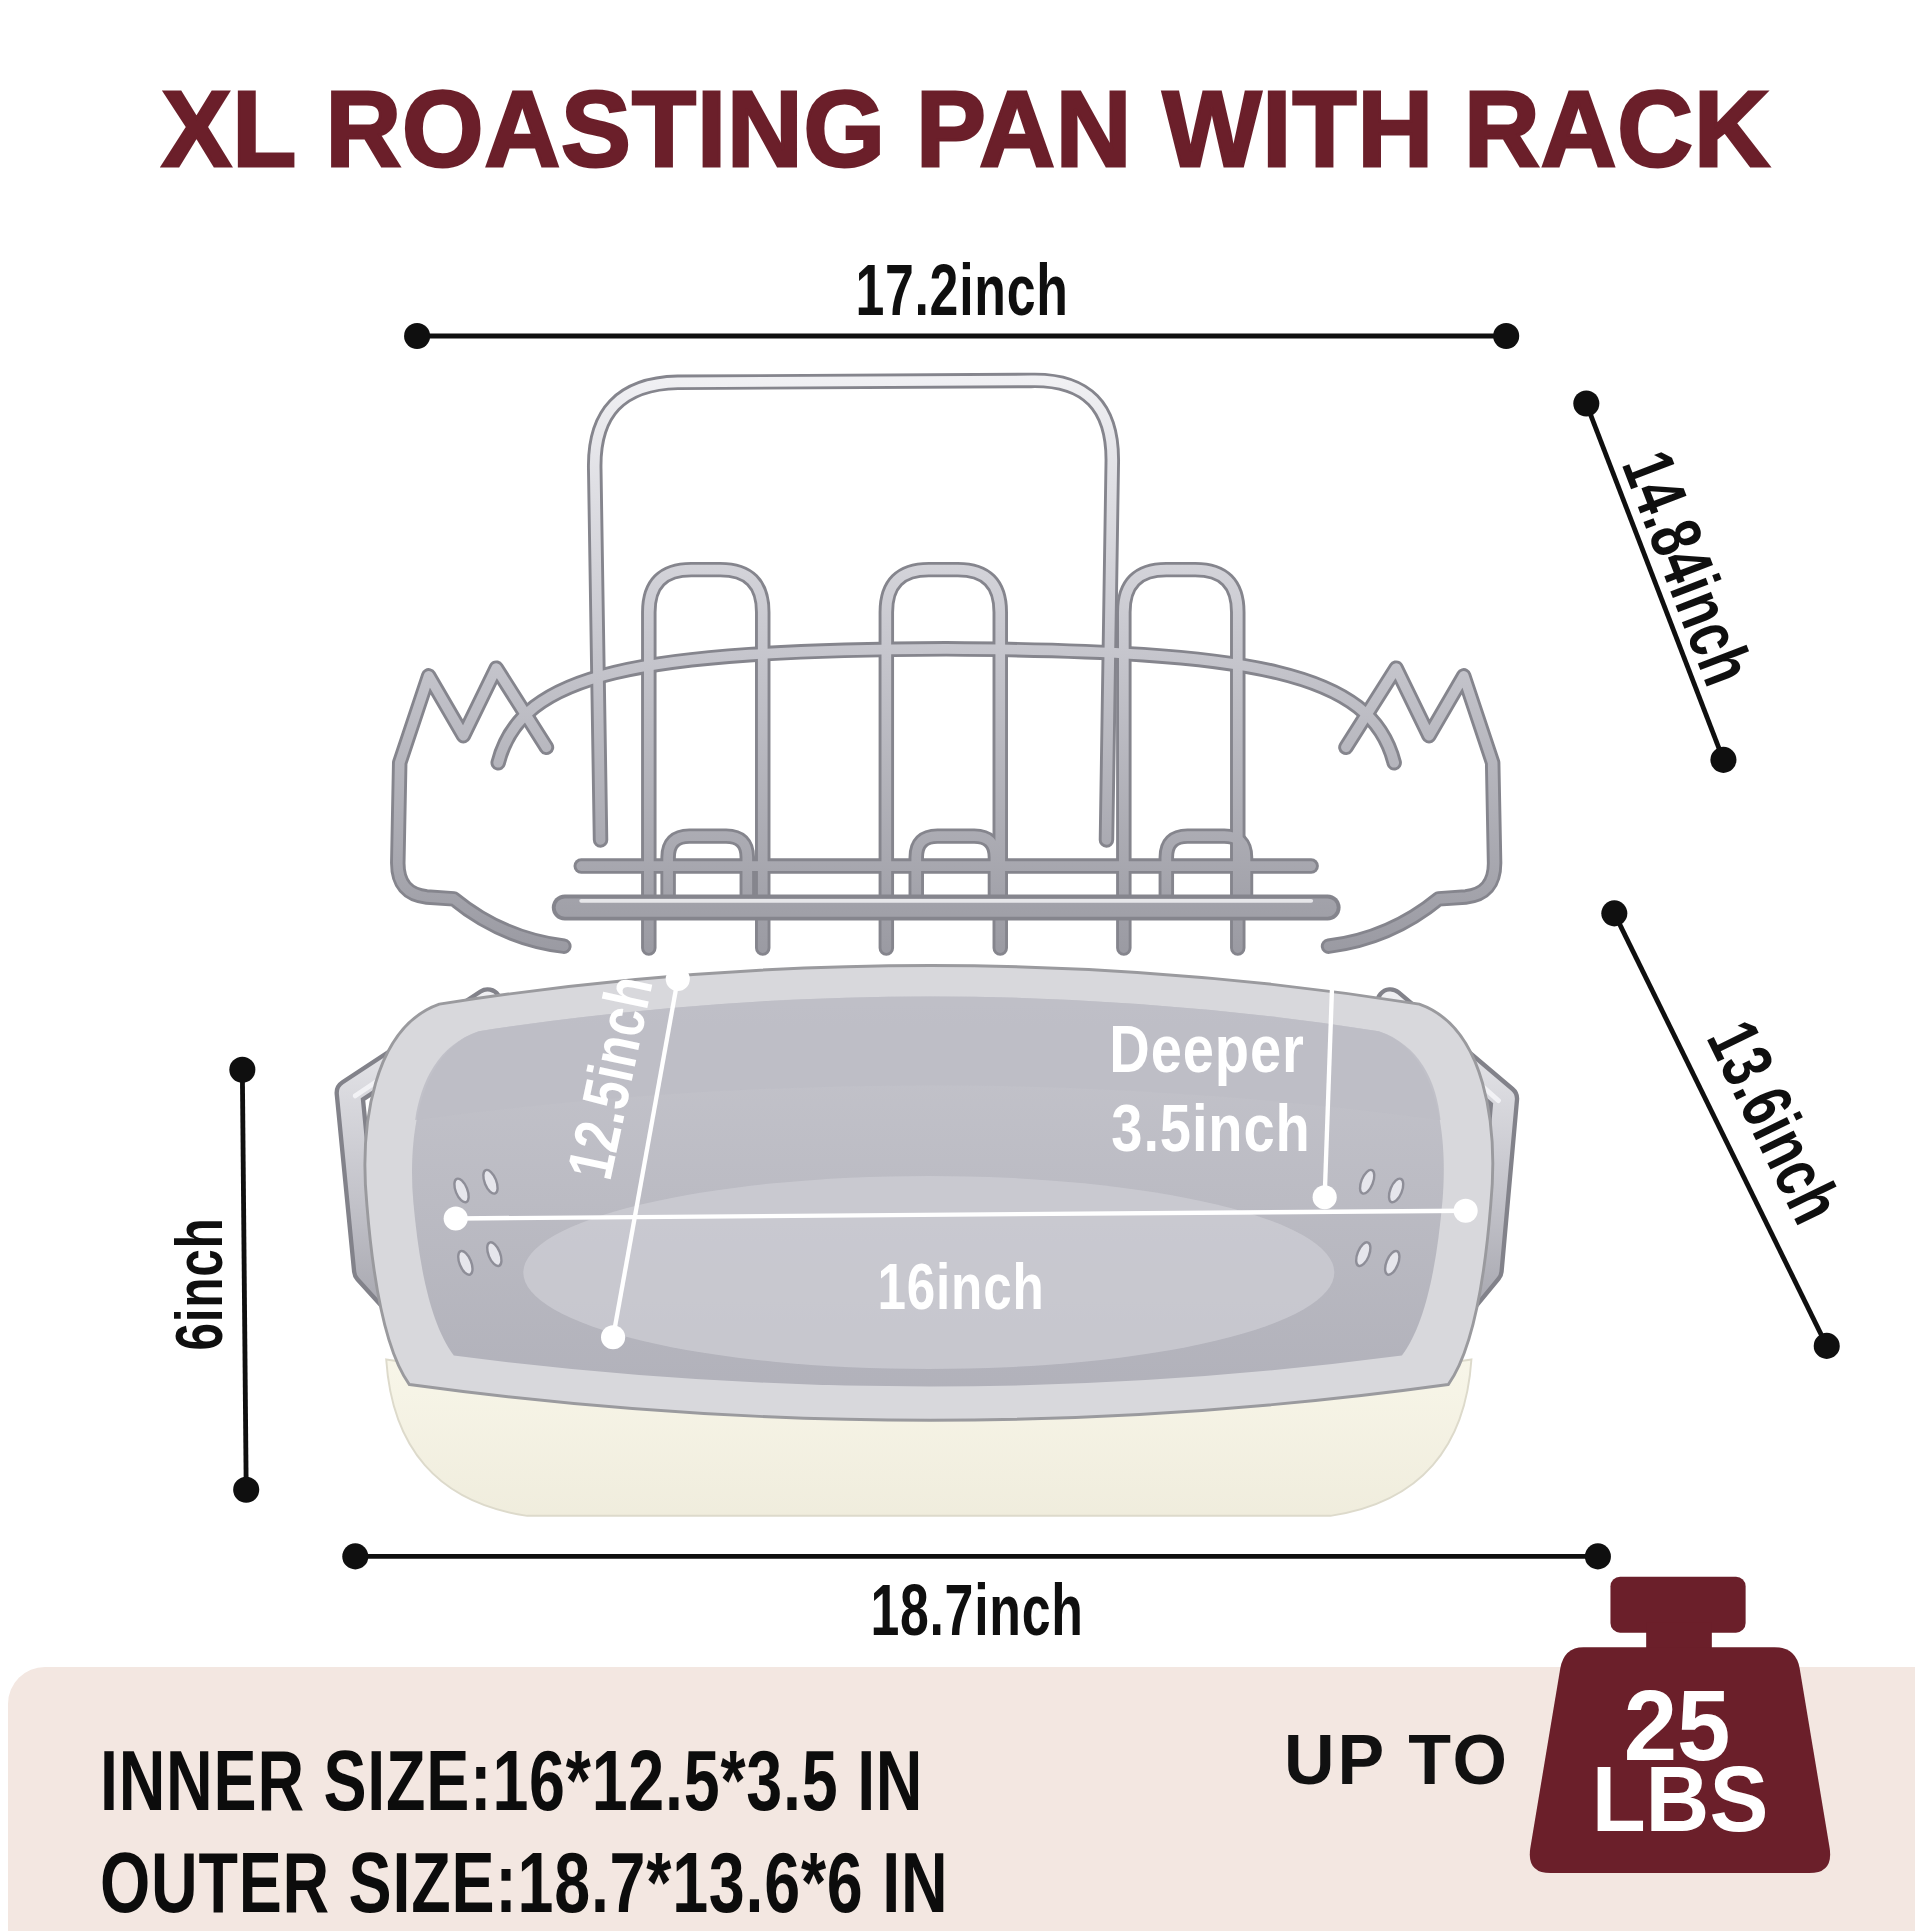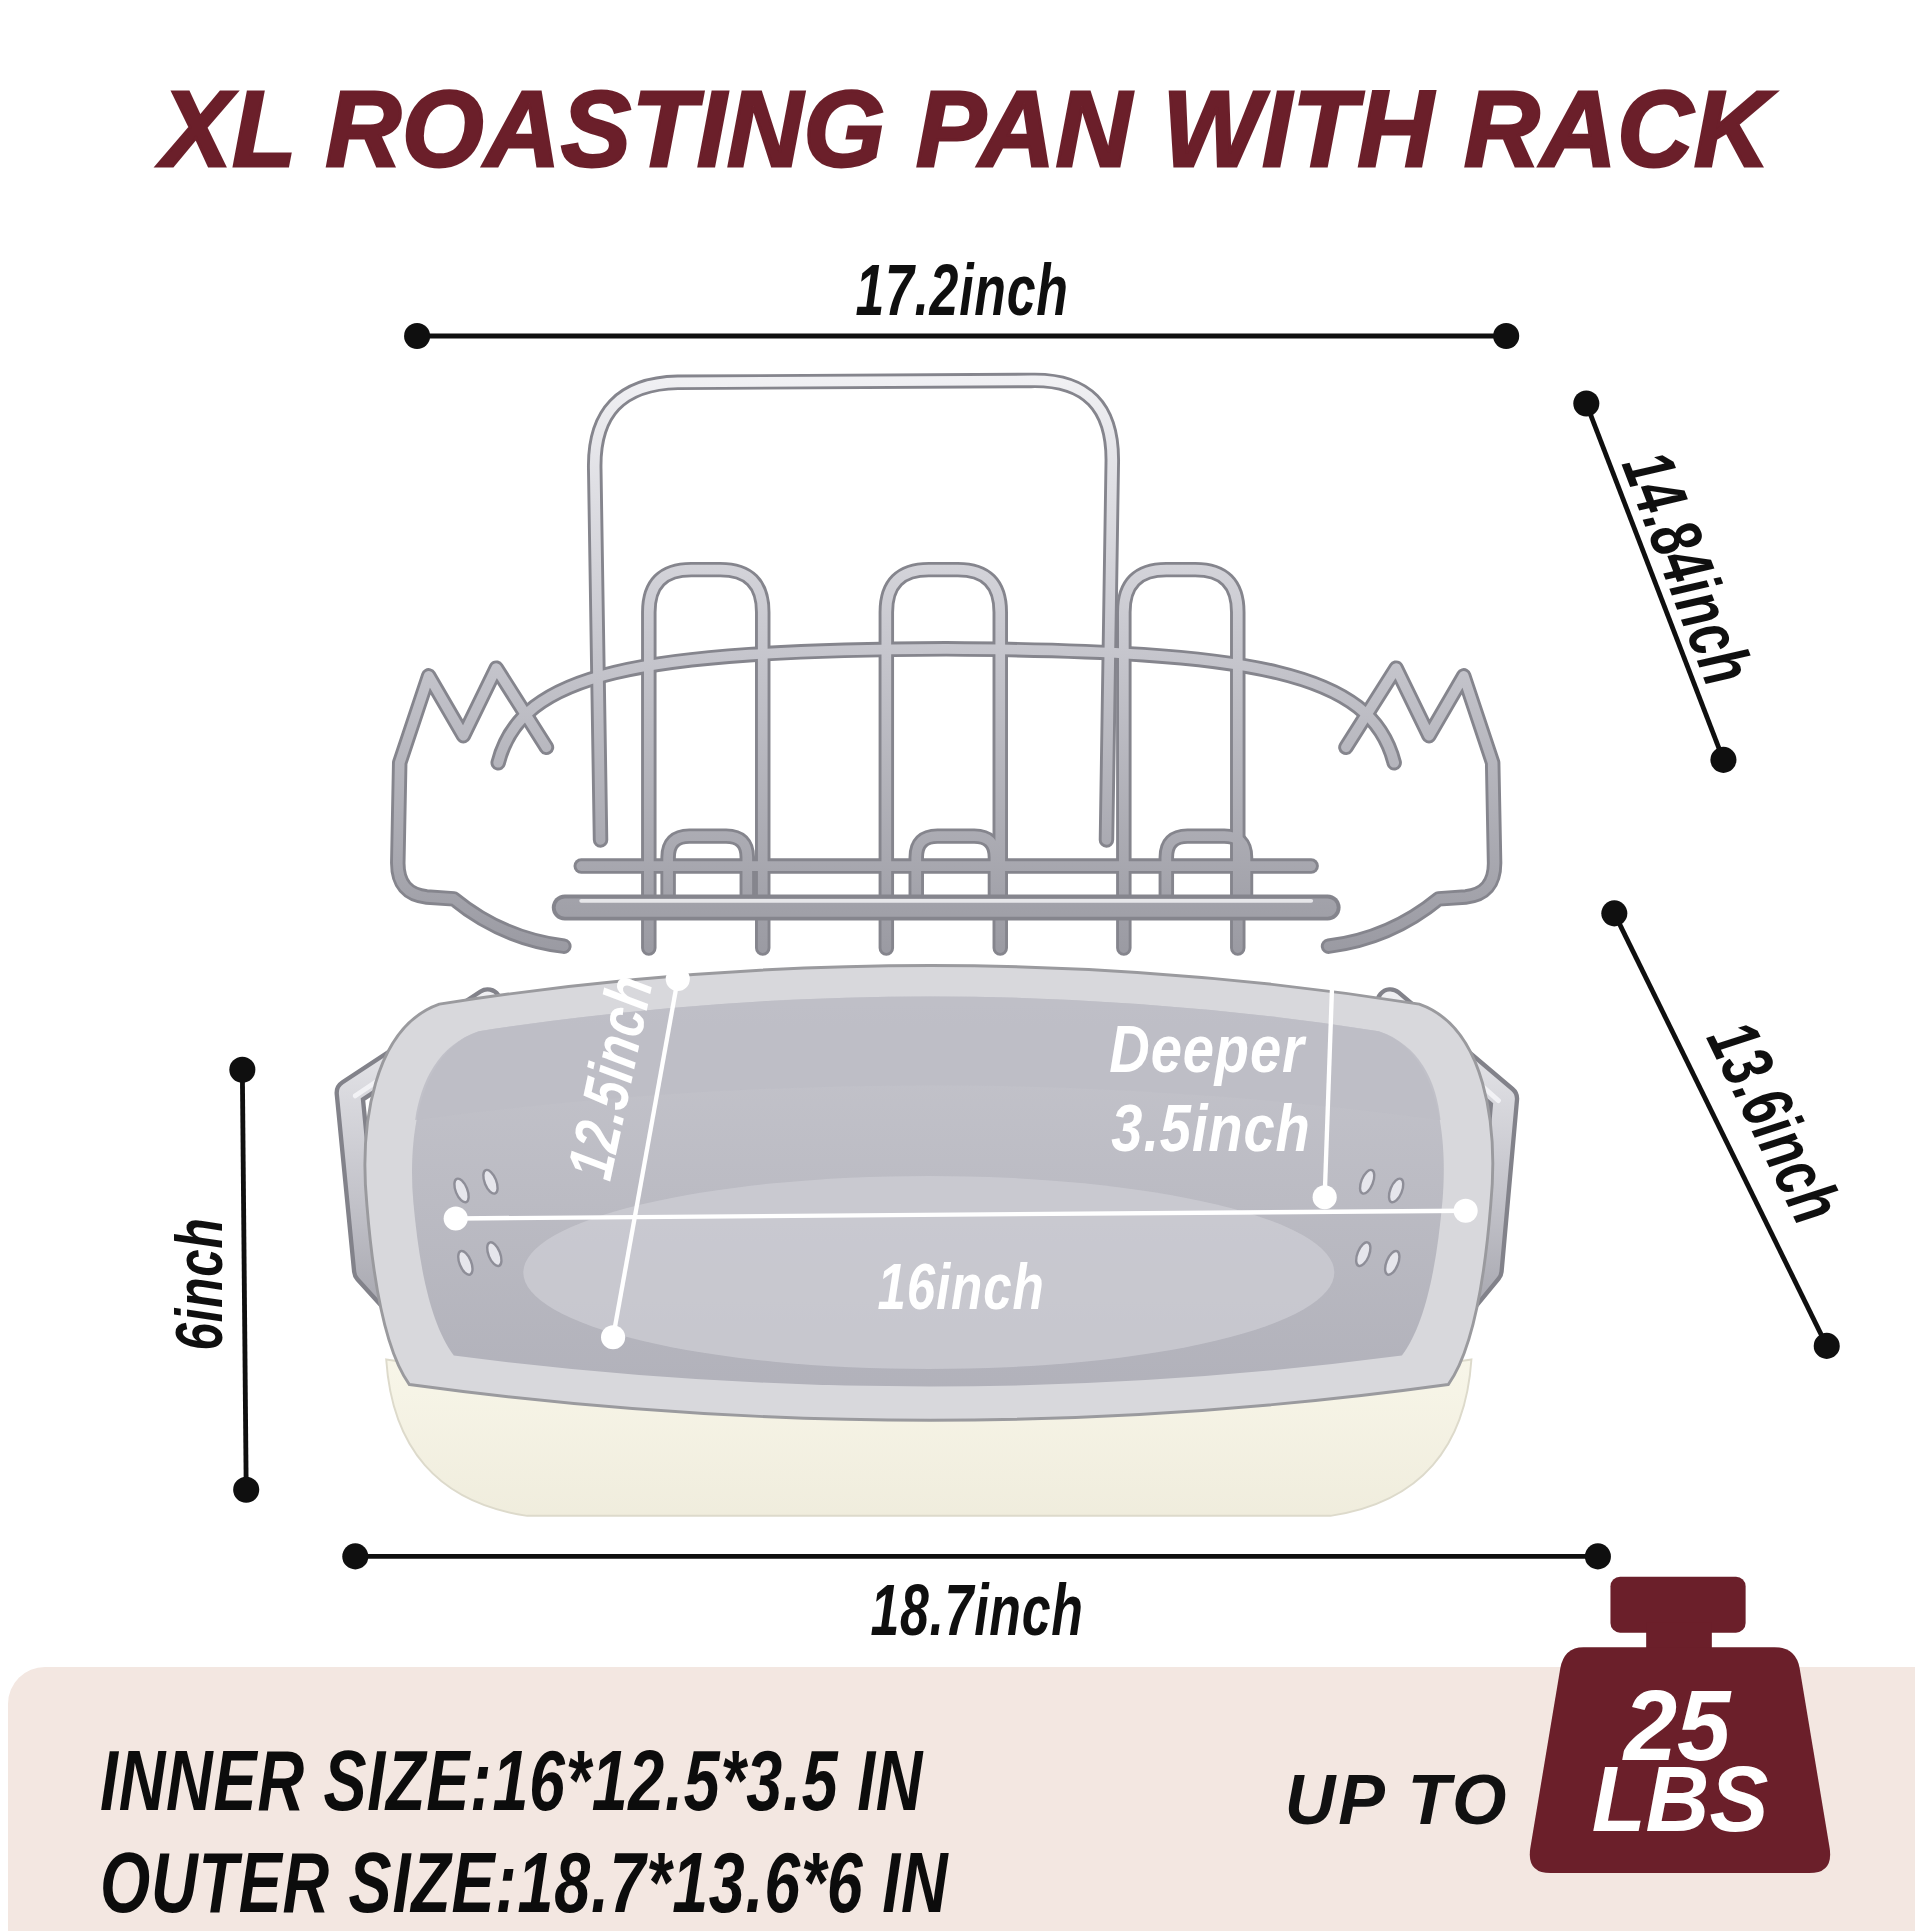--- a/index.html
+++ b/index.html
@@ -1,18 +1,18 @@
 <!DOCTYPE html>
 <html style="--maroon: #6B1F2A; --panel: #F3E7E1; --ink: #111111;"><head>
 <meta charset="utf-8">
 <style>
   html,body{margin:0;padding:0;background:#ffffff;}
   #stage{
     position:relative;width:1915px;height:1931px;overflow:hidden;
-    background:#ffffff;font-family:"Liberation Sans",sans-serif;font-style:italic;
+    background:#ffffff;font-family:"Liberation Sans",sans-serif;
   }
   .abs{position:absolute;white-space:nowrap;}
   .center{transform:translate(-50%,-50%);}
   .title{
     left:966px;top:70px;transform:translateX(-50%) scaleX(.97);
     font-size:108px;font-weight:800;letter-spacing:1px;line-height:1.1;
     color:var(--maroon,#6B1F2A);-webkit-text-stroke:2.9px var(--maroon,#6B1F2A);
   }
   .dim{
     font-size:72px;font-weight:700;color:#0f0f0f;letter-spacing:1px;line-height:1;
@@ -182,20 +182,20 @@
   <div class="abs wdim" style="left:1207px;top:1049px;transform:translate(-50%,-50%) scaleX(.85);font-size:66px;">Deeper</div>
 
   <div class="abs wdim" style="left:1211px;top:1128px;transform:translate(-50%,-50%) scaleX(.85);font-size:66px;">3.5inch</div>
 
   <div class="abs wdim" style="left:961px;top:1287px;transform:translate(-50%,-50%) scaleX(.8);">16inch</div>
 
   <div class="abs spec" style="left:100px;top:1780px;">INNER SIZE:16*12.5*3.5 IN</div>
 
   <div class="abs spec" style="left:100px;top:1882px;">OUTER SIZE:18.7*13.6*6 IN</div>
 
-  <div class="abs upTo center" style="left:1397px;top:1800px;">UP TO</div>
+  <div class="abs upTo center" style="left:1397px;top:1760px;">UP TO</div>
 
   <div class="abs wcap" style="left:1677px;top:1725px;font-size:101px;transform:translate(-50%,-50%) scaleX(.95);">25</div>
 
   <div class="abs wcap" style="left:1680px;top:1799px;font-size:93px;transform:translate(-50%,-50%) scaleX(.95);">LBS</div>
 
 </div>
 
 
 </body></html>

